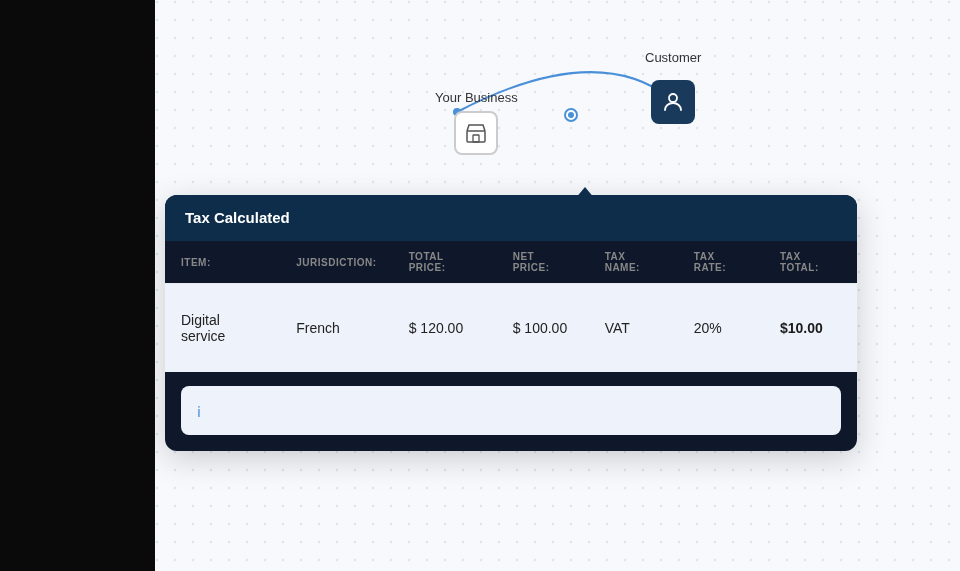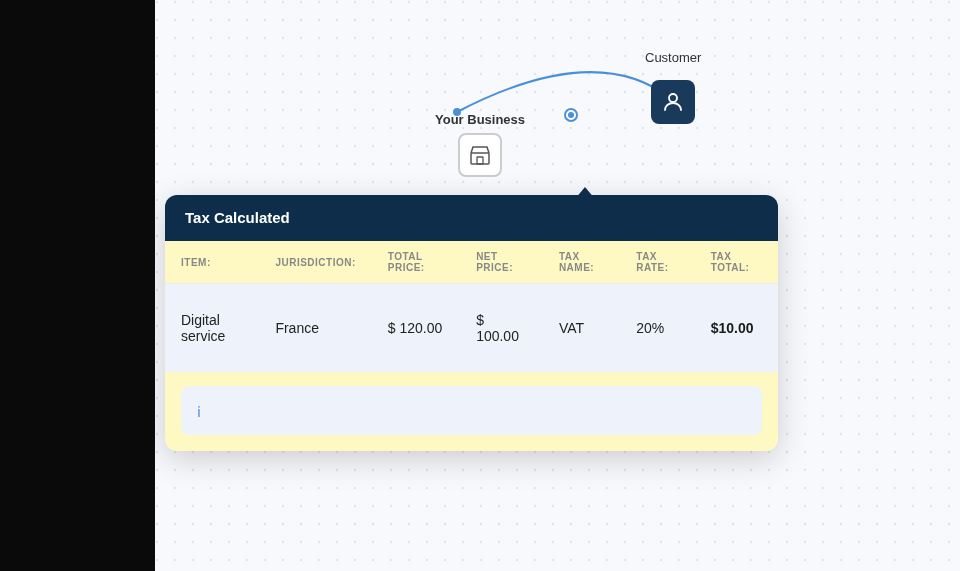--- a/index.html
+++ b/index.html
@@ -57,22 +57,21 @@
       top: 60px;
       display: flex;
       flex-direction: column;
       align-items: center;
       gap: 6px;
     }
 
     .business-label {
       font-size: 13px;
       color: #333;
-      font-weight: 700;
-      margin-top: 22px;
+      font-weight: 400;
     }
 
     .business-icon {
       width: 44px;
       height: 44px;
       border: 2px solid #ccc;
       border-radius: 8px;
       display: flex;
       align-items: center;
       justify-content: center;
@@ -125,22 +124,22 @@
       width: 100%;
       height: 100%;
       pointer-events: none;
     }
 
     
     .tax-card {
       position: absolute;
       left: 10px;
       top: 195px;
-      width: 613px;
-      background: #fef9c3;
+      width: 692px;
+      background: #0f172a;
       border-radius: 12px;
       box-shadow: 0 8px 32px rgba(0,0,0,0.18);
       overflow: hidden;
     }
 
     .tax-card-header {
       background: #0d2d4a;
       padding: 14px 20px;
     }
 
@@ -296,21 +295,21 @@
             <th>TOTAL PRICE:</th>
             <th>NET PRICE:</th>
             <th>TAX NAME:</th>
             <th>TAX RATE:</th>
             <th>TAX TOTAL:</th>
           </tr>
         </thead>
         <tbody>
           <tr class="table-row">
             <td>Digital service</td>
-            <td>France</td>
+            <td>French</td>
             <td>$ 120.00</td>
             <td>$ 100.00</td>
             <td>VAT</td>
             <td>20%</td>
             <td>$10.00</td>
           </tr>
         </tbody>
       </table>
 
       <div class="info-box">

